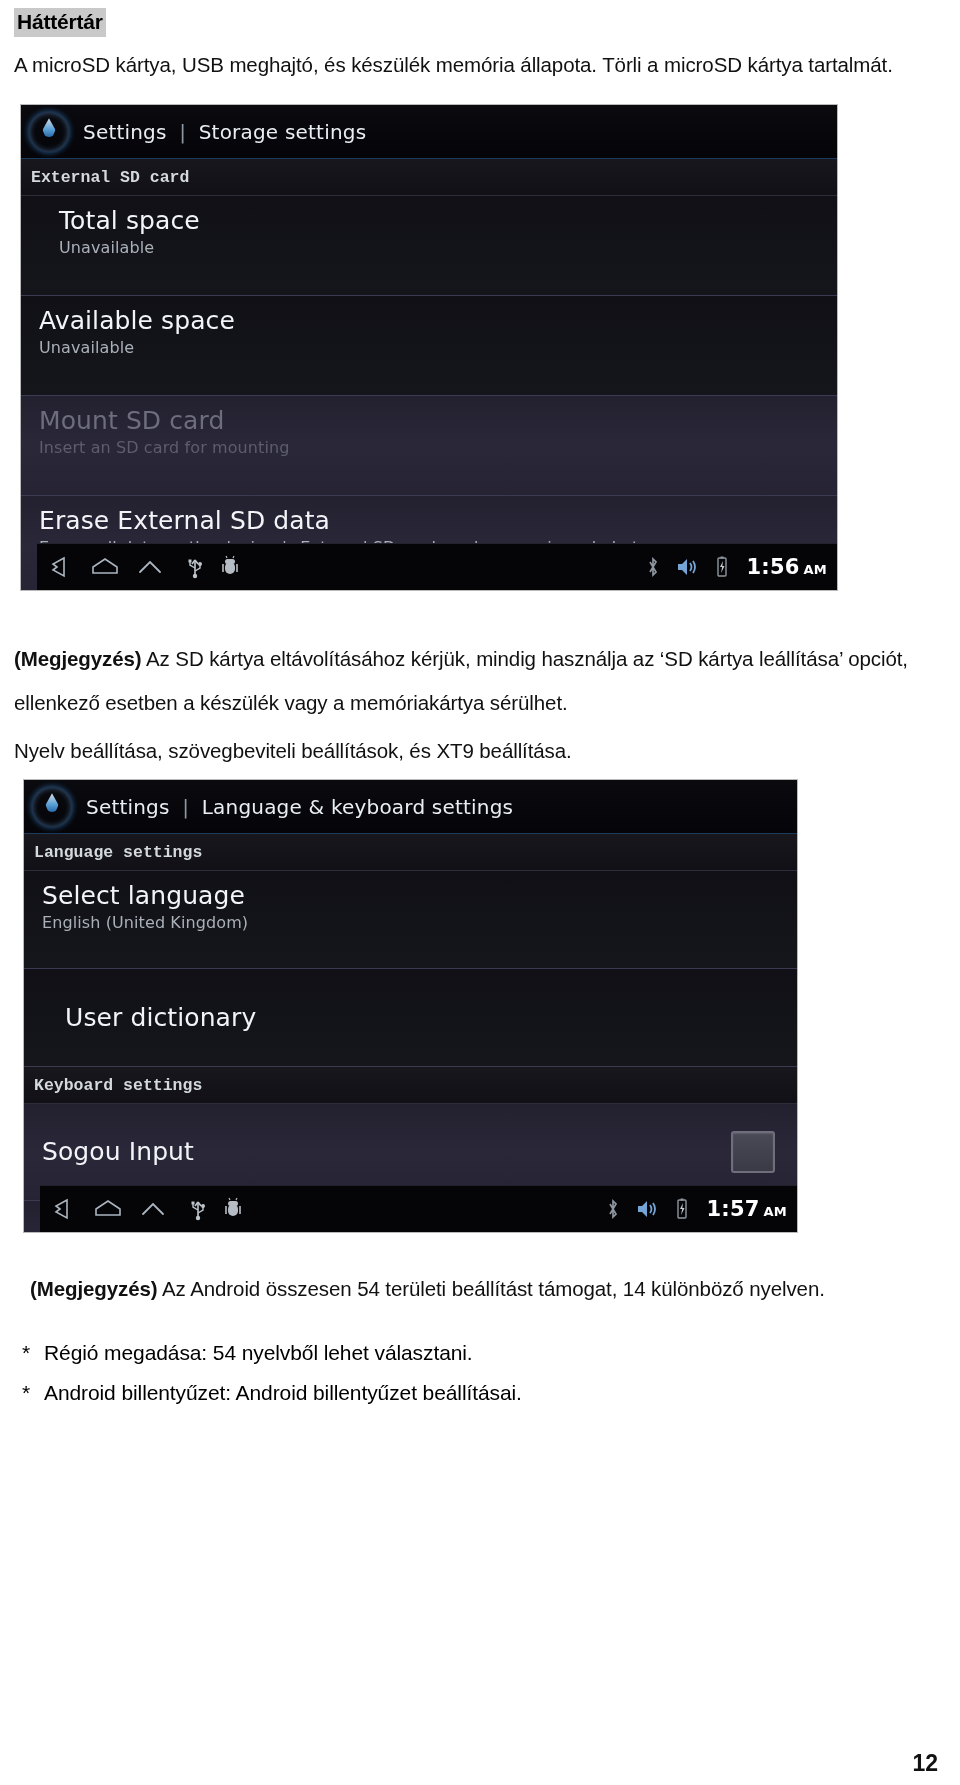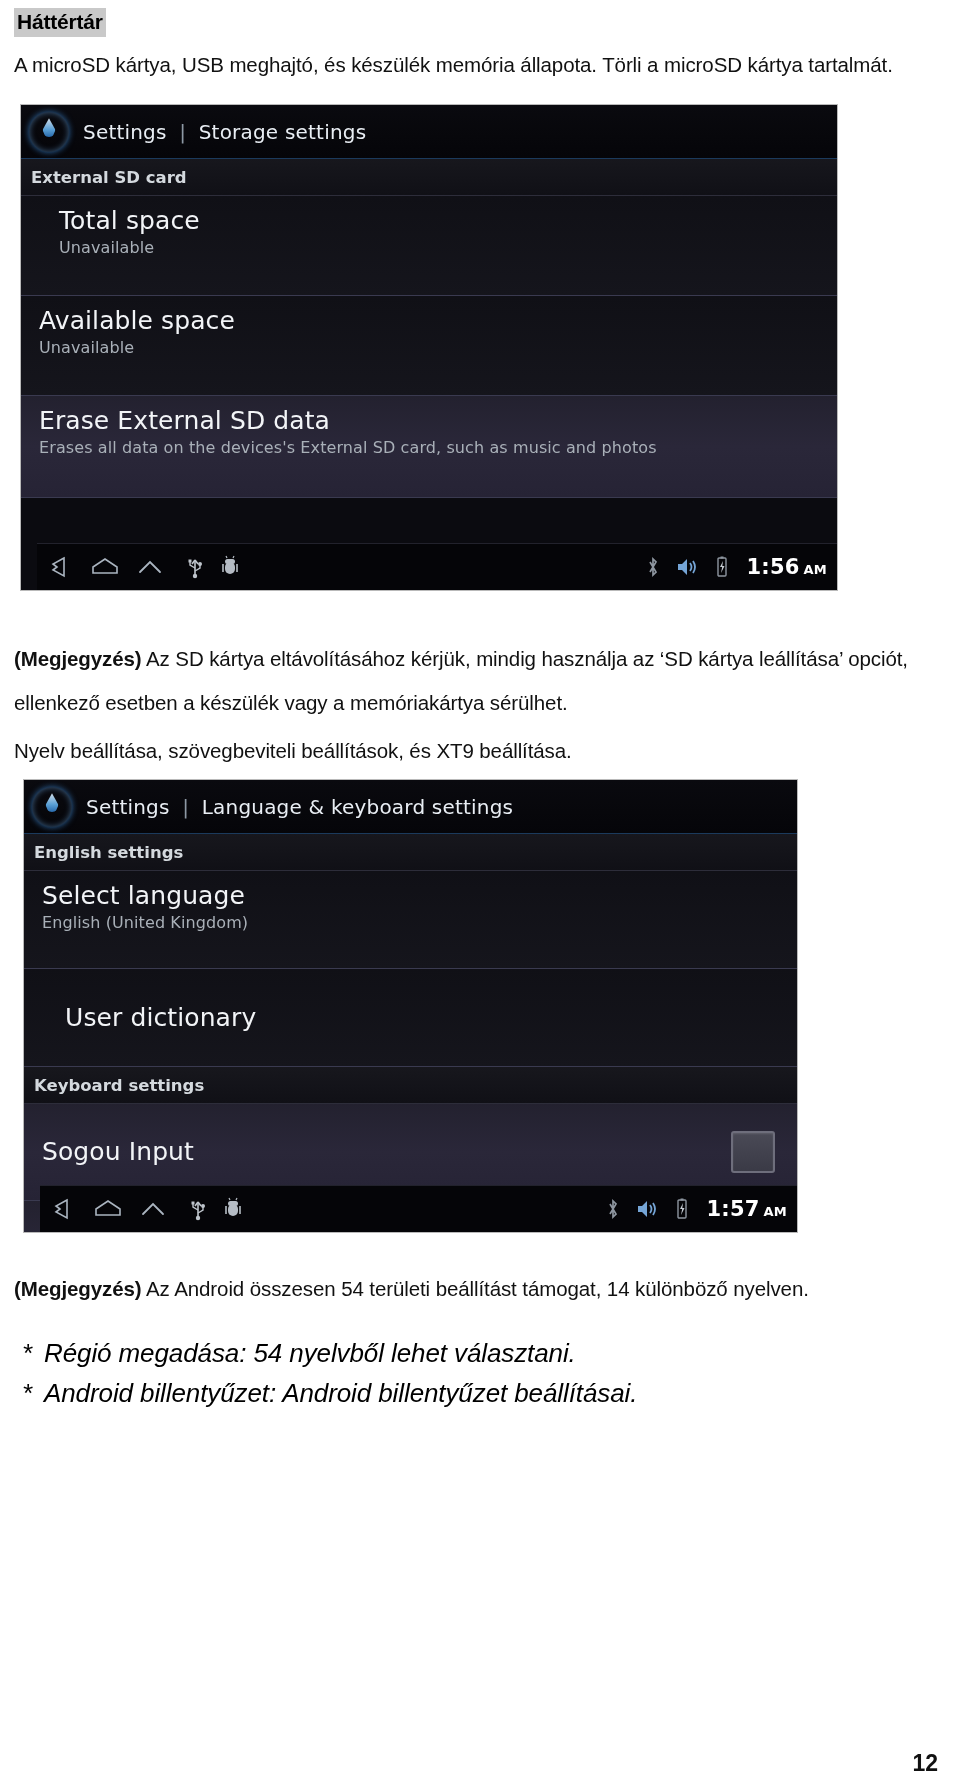--- a/index.html
+++ b/index.html
@@ -29,24 +29,23 @@
     letter-spacing: -0.2px;
   }
   .para {
     font-size: 20.5px;
     line-height: 44px;
     letter-spacing: -0.1px;
     color: #111;
   }
   .para b { font-weight: bold; }
   .bullet-line {
-    font-size: 26px;
+    font-size: 21px;
     line-height: 40px;
     letter-spacing: -0.1px;
-    font-style: italic;
   }
   .bullet-star { display: inline-block; width: 22px; }
 
   .page-num {
     position: absolute;
     right: 22px;
     bottom: 8px;
     font-size: 23px;
     font-weight: bold;
     color: #111;
@@ -107,20 +106,21 @@
   .a-section {
     height: 36px;
     display: flex;
     align-items: center;
     padding-left: 10px;
     color: #d4d9de;
     font-size: 16.5px;
     font-weight: bold;
     background: linear-gradient(180deg, #17171d 0%, #101016 100%);
     border-bottom: 1px solid #2d2d3a;
+    font-family: Liberation Mono, monospace;
   }
 
   
   .a-row {
     position: relative;
     padding: 10px 12px 11px 18px;
     border-bottom: 1px solid #3a3a50;
     background: linear-gradient(180deg, #14141b 0%, #191922 45%, #1d1b28 100%);
   }
   .a-row.violet {
@@ -209,20 +209,24 @@
     <div class="a-row dark" style="height:78px;padding-left:38px;">
       <div class="a-row-title">Total space</div>
       <div class="a-row-sub">Unavailable</div>
     </div>
 
     <div class="a-row dark" style="height:78px;">
       <div class="a-row-title">Available space</div>
       <div class="a-row-sub">Unavailable</div>
     </div>
 
+    <div class="a-row violet disabled" style="height:78px;">
+      <div class="a-row-title">Mount SD card</div>
+      <div class="a-row-sub">Insert an SD card for mounting</div>
+    </div>
 
     <div class="a-row violet" style="height:80px;">
       <div class="a-row-title">Erase External SD data</div>
       <div class="a-row-sub">Erases all data on the devices's External SD card, such as music and photos</div>
     </div>
 
     <div class="a-navbar">
       <div class="a-nav-left">
         <span class="nav-ico">
           <svg width="26" height="22" viewBox="0 0 26 22">
@@ -298,21 +302,21 @@
 
     <div class="a-titlebar">
       <div class="a-logo"></div>
       <div class="a-title">
         <span>Settings</span>
         <span class="sep">|</span>
         <span>Language &amp; keyboard settings</span>
       </div>
     </div>
 
-    <div class="a-section">English settings</div>
+    <div class="a-section">Language settings</div>
 
     <div class="a-row dark" style="height:76px;">
       <div class="a-row-title">Select language</div>
       <div class="a-row-sub">English (United Kingdom)</div>
     </div>
 
     <div class="a-row dark" style="height:76px; display:flex; align-items:center;padding-left:41px;">
       <div class="a-row-title">User dictionary</div>
     </div>
 
@@ -386,21 +390,21 @@
           </svg>
         </span>
         <span class="a-clock">
           <span>1:57</span>
           <span class="ampm">AM</span>
         </span>
       </div>
     </div>
   </div>
 
-  <div class="para" style="margin-top:34px;">
+  <div class="para" style="margin-top:34px;margin-left:16px;">
     <b>(Megjegyzés)</b><span> Az Android összesen 54 területi beállítást támogat, 14 különböző nyelven.</span>
   </div>
 
   <div class="bullet-line" style="margin-top:22px; padding-left:8px;">
     <span class="bullet-star">*</span><span>Régió megadása: 54 nyelvből lehet választani.</span>
   </div>
   <div class="bullet-line" style="padding-left:8px;">
     <span class="bullet-star">*</span><span>Android billentyűzet: Android billentyűzet beállításai.</span>
   </div>
 

